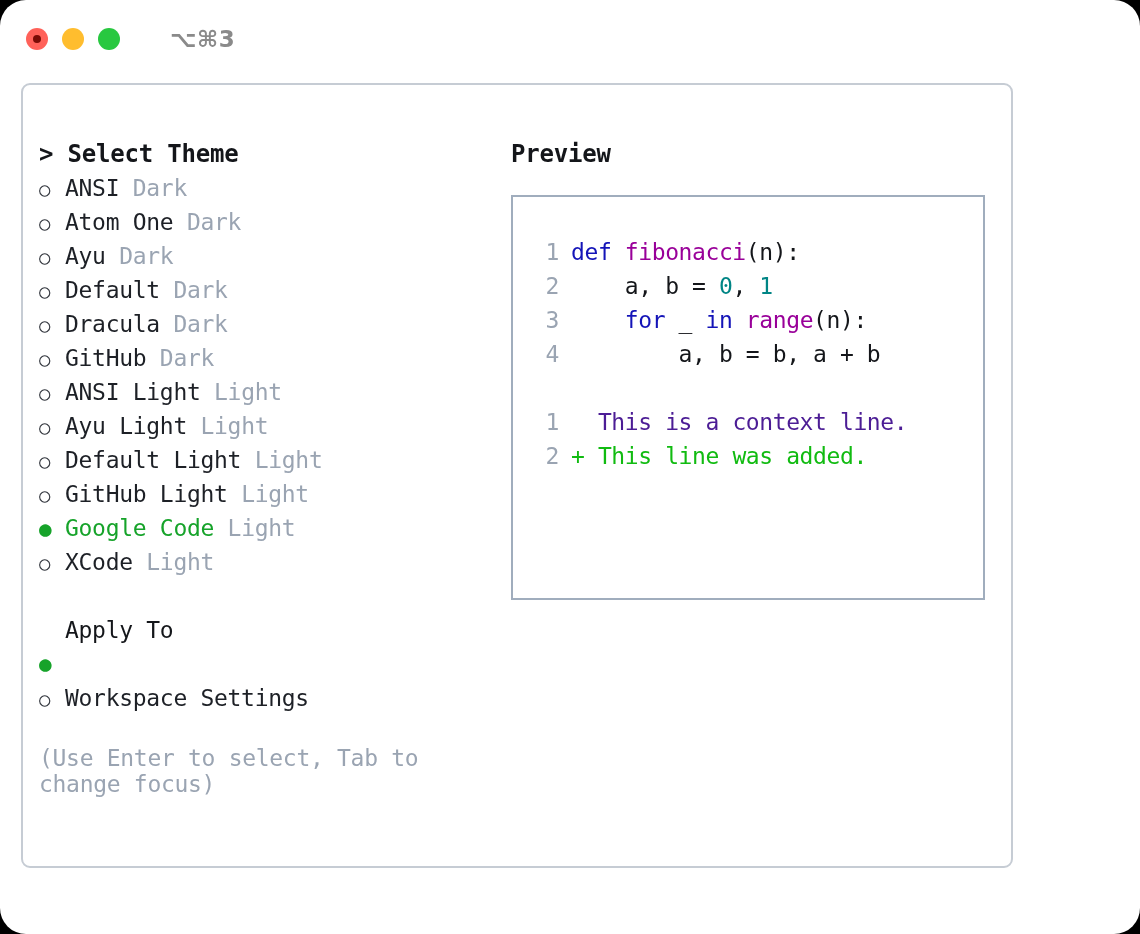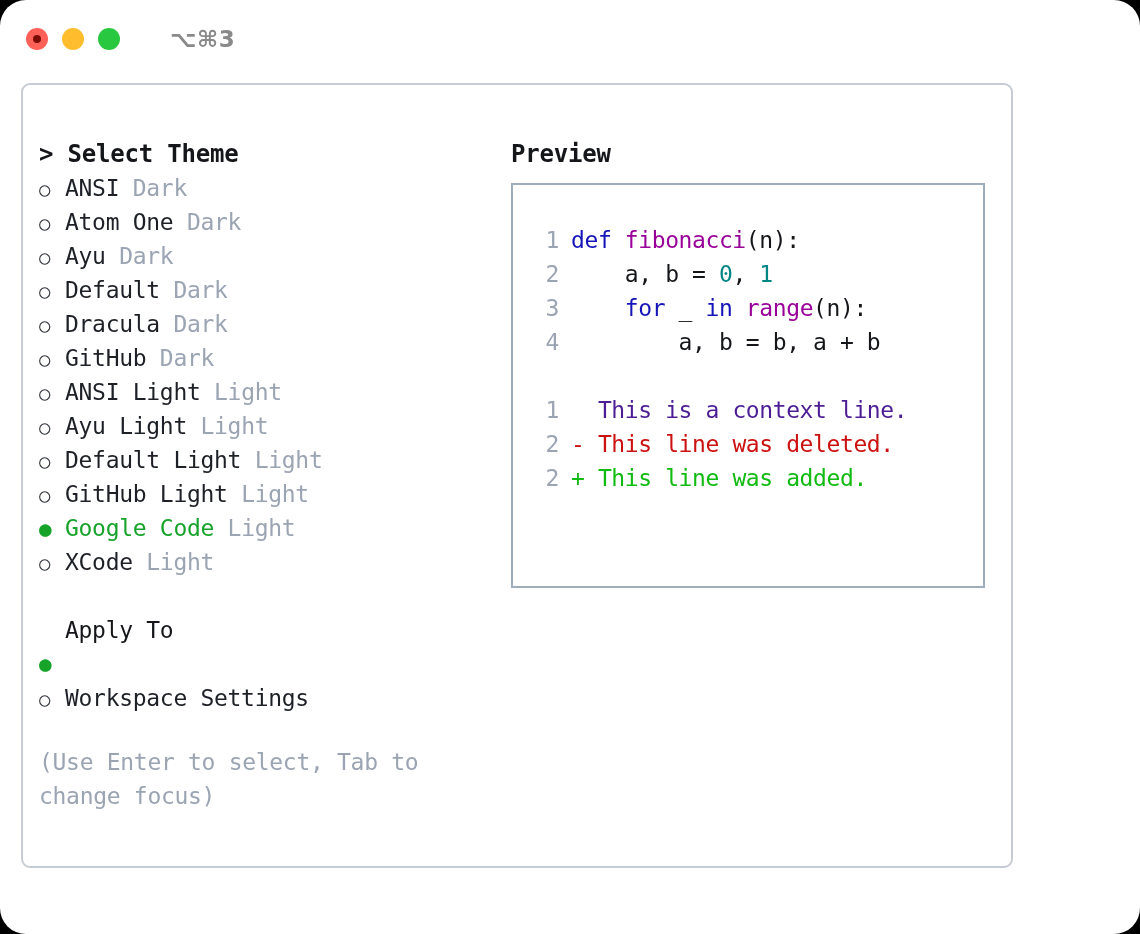--- a/index.html
+++ b/index.html
@@ -136,42 +136,42 @@
     white-space: pre;
     letter-spacing: -0.3px;
   }
 
   .spacer-lg { height: 34px; }
   .spacer-md { height: 30px; }
 
   .hint {
     font-size: 23px;
     color: #9aa4b2;
-    line-height: 34px;
+    line-height: 26px;
     letter-spacing: -0.3px;
     width: 410px;
   }
 
   
   .right-col {
     position: absolute;
     left: 479px;
     top: 52px;
     width: 480px;
     padding-left: 9px;
   }
   .preview-title {
     font-size: 24px;
     font-weight: 700;
     color: #14161a;
     line-height: 34px;
     letter-spacing: -0.2px;
   }
   .preview-box {
-    margin-top: 12px;
+    margin-top: 24px;
     width: 474px;
     height: 405px;
     border: 2px solid #a0adbd;
     box-sizing: border-box;
     background: #ffffff;
     padding: 38px 0 0 20px;
   }
 
   .code-line {
     font-size: 23px;
@@ -252,20 +252,19 @@
       <div class="preview-box">
         <div id="code-block">
             <div class="code-line"><span class="ln">1</span><span class="kw">def</span><span class="pl"> </span><span class="fn">fibonacci</span><span class="pl">(n):</span></div>
             <div class="code-line"><span class="ln">2</span><span class="pl">    a, b = </span><span class="num">0</span><span class="pl">, </span><span class="num">1</span></div>
             <div class="code-line"><span class="ln">3</span><span class="pl">    </span><span class="kw">for</span><span class="pl"> _ </span><span class="kw">in</span><span class="pl"> </span><span class="fn">range</span><span class="pl">(n):</span></div>
             <div class="code-line"><span class="ln">4</span><span class="pl">        a, b = b, a + b</span></div>
           </div>
         <div class="diff-gap"></div>
         <div id="diff-block">
             <div class="code-line"><span class="ln">1</span><span class="d-ctx">  </span><span class="d-ctx">This is a context line.</span></div>
-            <div class="code-line"><span class="ln">2</span><span class="d-del">- </span><span class="d-del">This line was deleted.</span></div>
             <div class="code-line"><span class="ln">2</span><span class="d-add">+ </span><span class="d-add">This line was added.</span></div>
           </div>
       </div>
     </div>
 
   </div>
 </div>
 
 </body></html>

